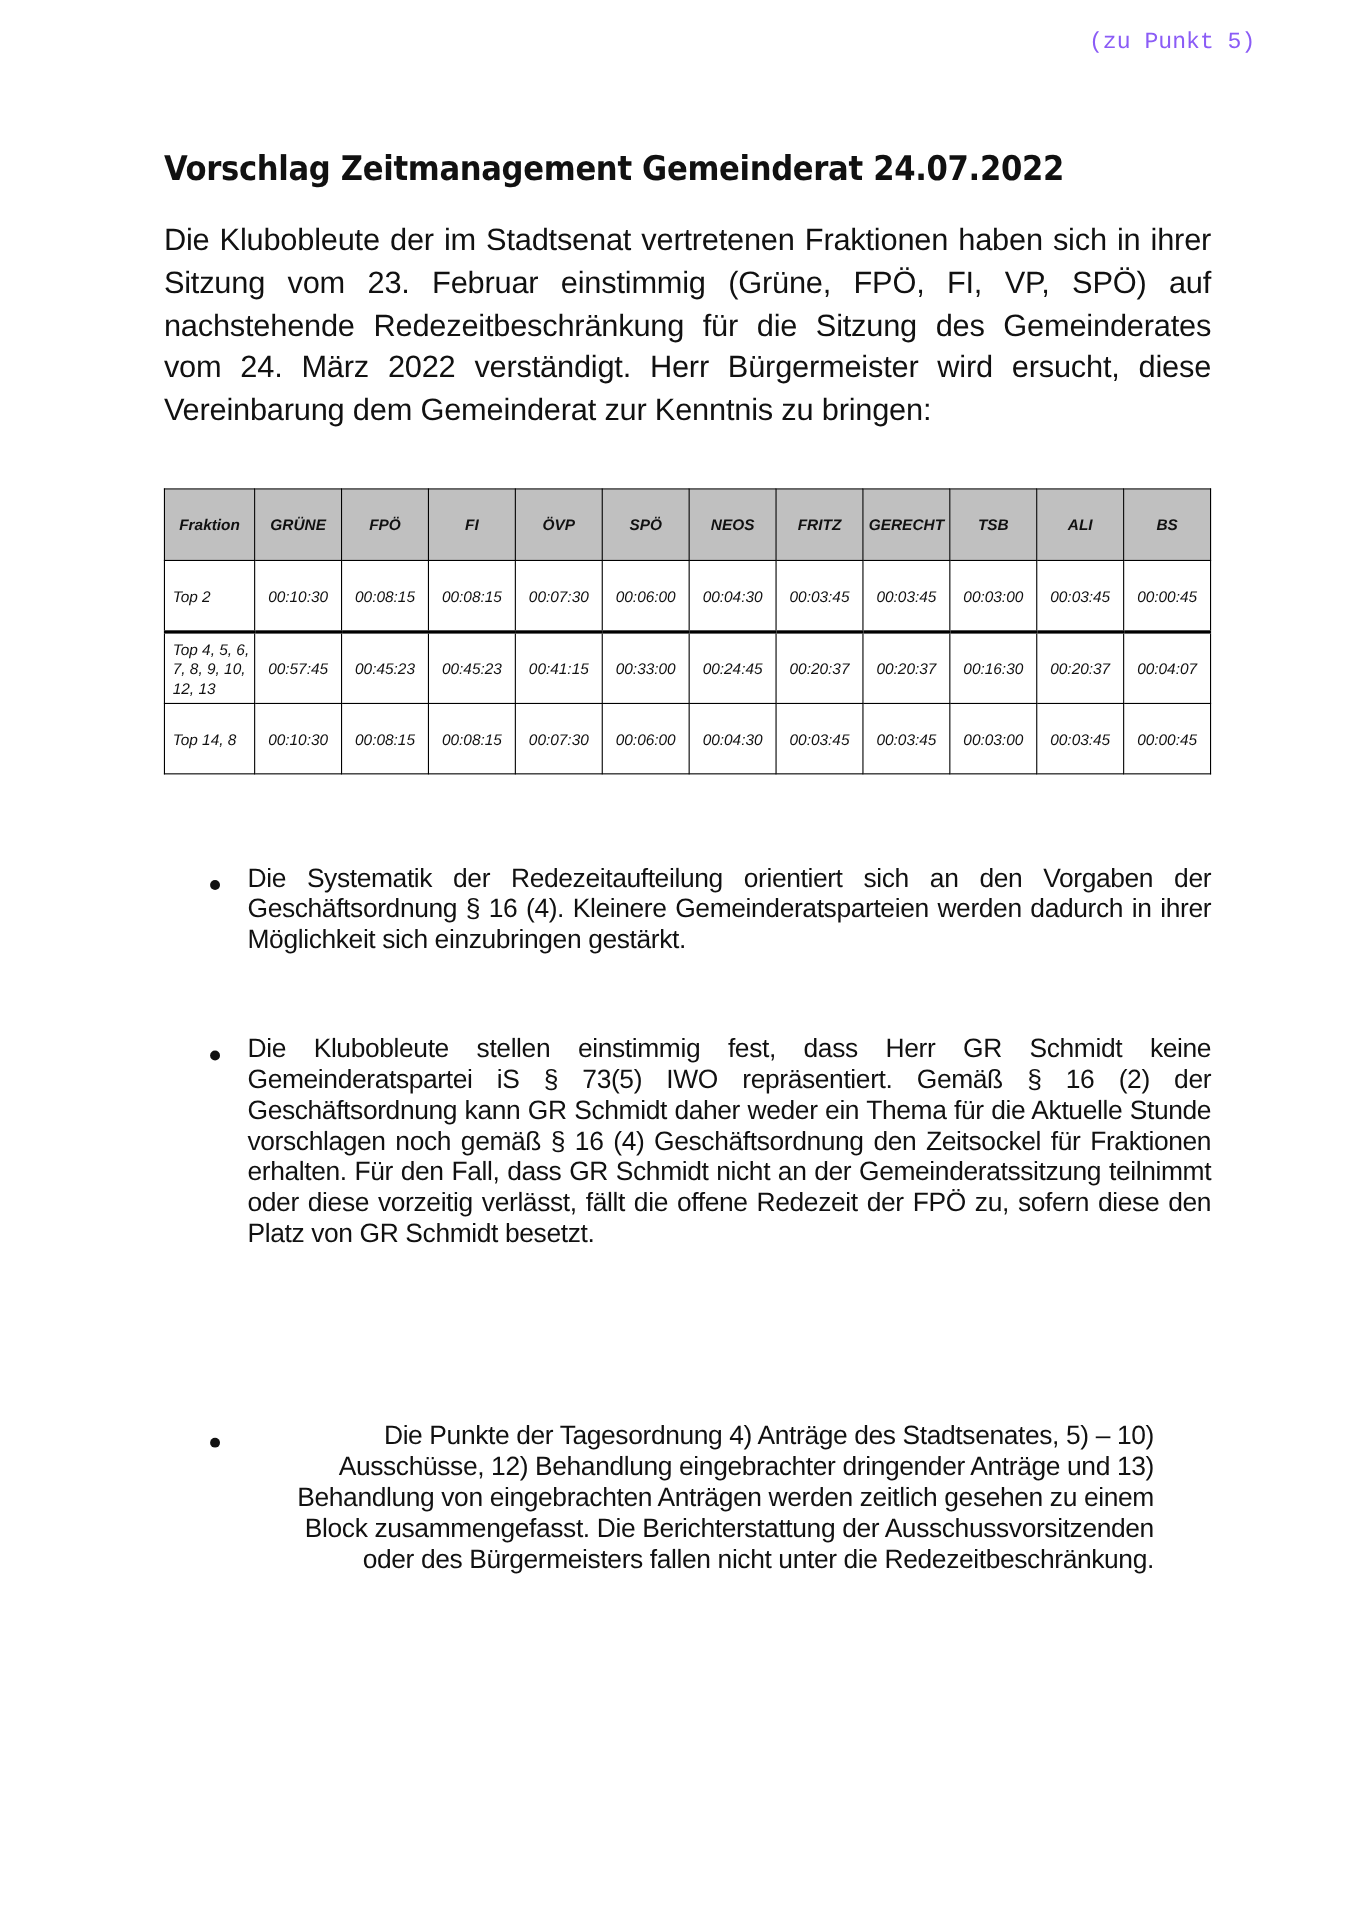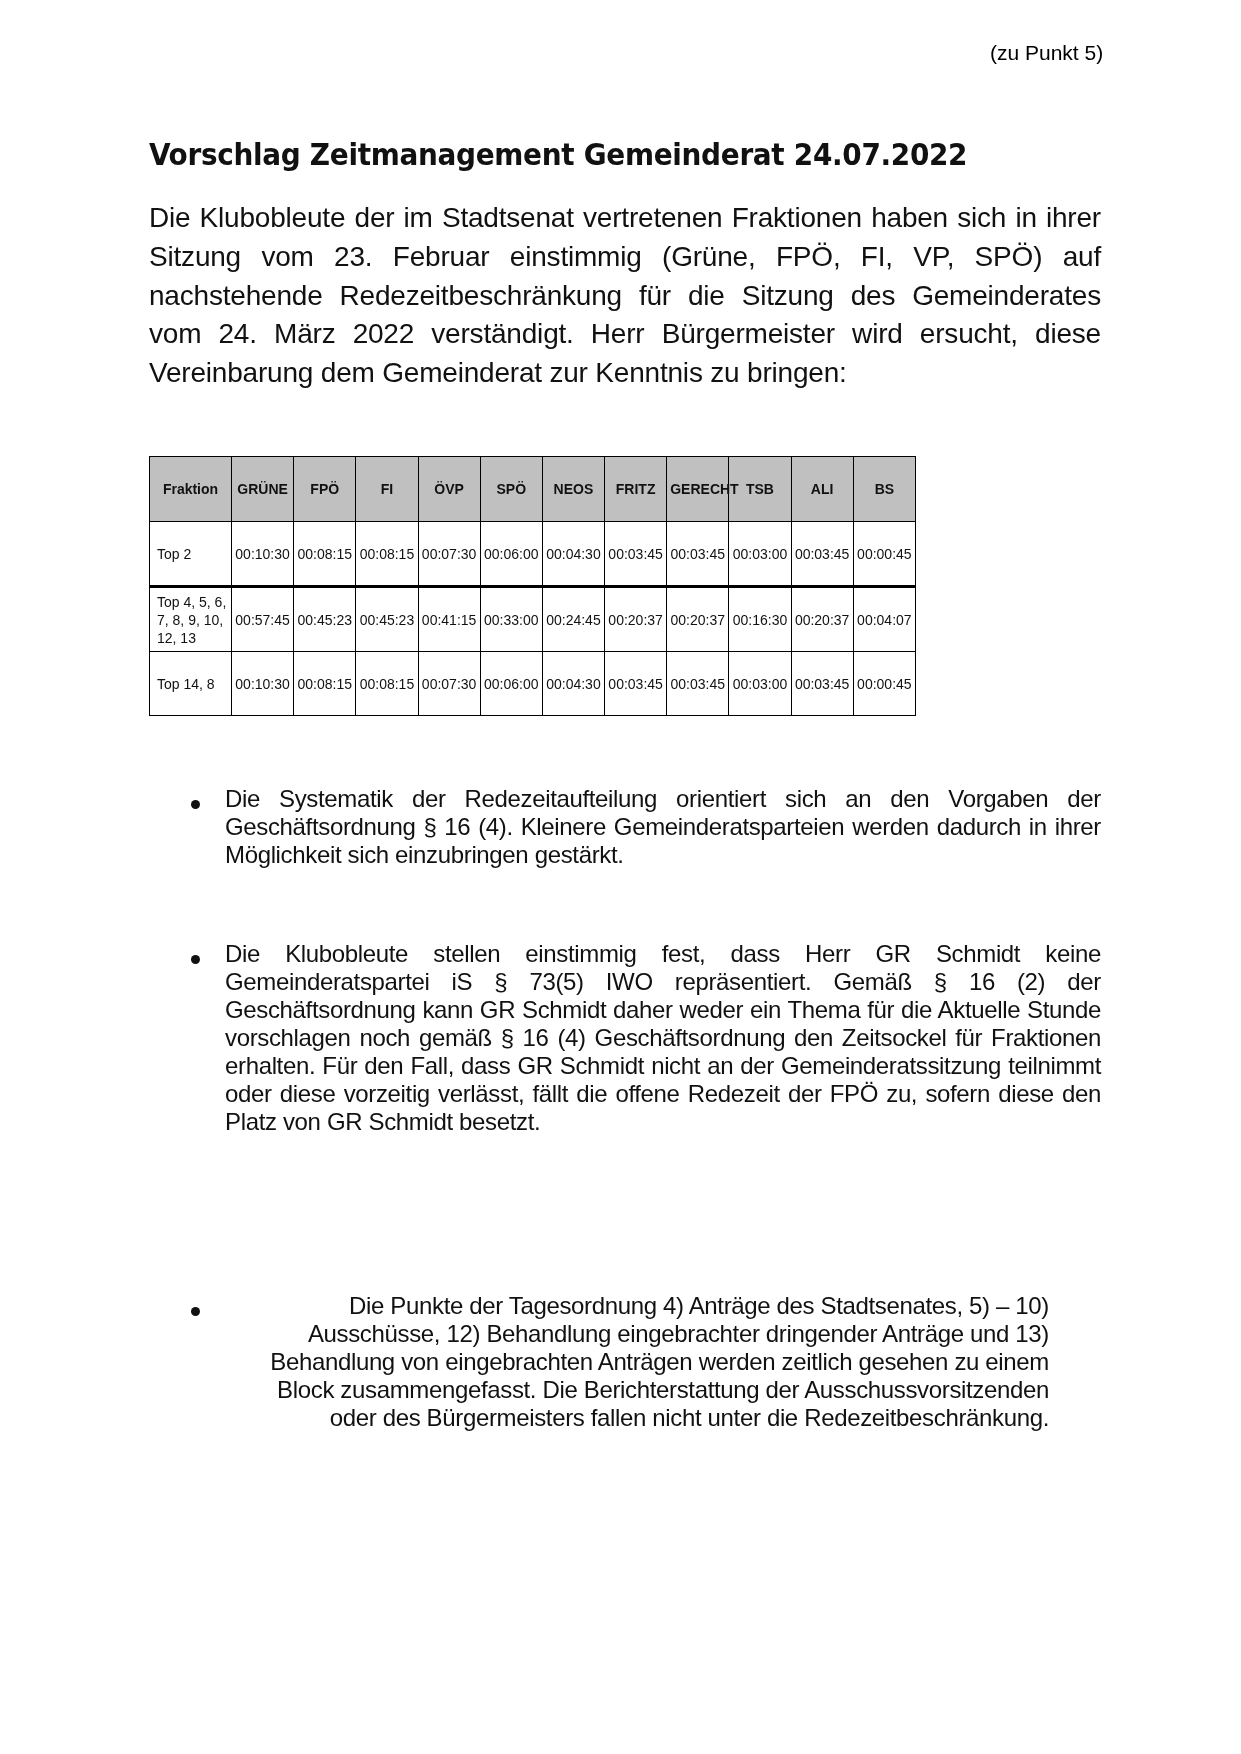--- a/index.html
+++ b/index.html
@@ -1,26 +1,26 @@
 <!DOCTYPE html>
 <html><head>
   <meta charset="utf-8">
   <style>
     html, body { margin: 0; padding: 0; background: #ffffff; }
     body { width: 1241px; height: 1754px; position: relative; overflow: hidden;
            font-family: "Liberation Sans", sans-serif; color: #111; }
-    .ref { position: absolute; top: 41px; left: 990px; font-size: 21px; color: #000000;
-           font-family: Liberation Sans, sans-serif; }
+    .ref { position: absolute; top: 28px; left: 990px; font-size: 21px; color: #8b5cf6;
+           font-family: Liberation Mono, monospace; }
     .title { position: absolute; top: 136px; left: 149px; font-size: 31px; font-weight: bold;
              font-family: "DejaVu Sans Condensed", "Liberation Sans Narrow", "Liberation Sans", sans-serif;
              letter-spacing: -0.3px; margin: 0; }
     .intro { position: absolute; top: 199px; left: 149px; width: 952px; font-size: 28px;
              line-height: 38.8px; text-align: justify; margin: 0; letter-spacing: -0.2px; }
-    table.times { position: absolute; top: 456px; left: 149px; width: 767px; border-collapse: collapse;
-                  table-layout: fixed; font-size: 14px; }
+    table.times { position: absolute; top: 444px; left: 149px; width: 952px; border-collapse: collapse;
+                  table-layout: fixed; font-size: 14px; font-style: italic; }
     table.times th, table.times td { border: 1.5px solid #000; text-align: center; vertical-align: middle;
                                      padding: 0 3px; }
     table.times th { background: #c0c0c0; font-weight: bold; height: 64px; font-size: 14px; }
     table.times td { height: 63px; }
     table.times td.rowlabel { text-align: left; padding-left: 7px; line-height: 18px; }
     table.times tr.thick td { border-top: 3px solid #000; }
     table.times th, table.times td.rowlabel { }
     col.c0 { width: 82px; }
     ul.bullets { position: absolute; left: 149px; width: 952px; margin: 0; padding: 0; list-style: none; }
     ul.bullets li { position: relative; padding-left: 76px; font-size: 24px; line-height: 28px;

